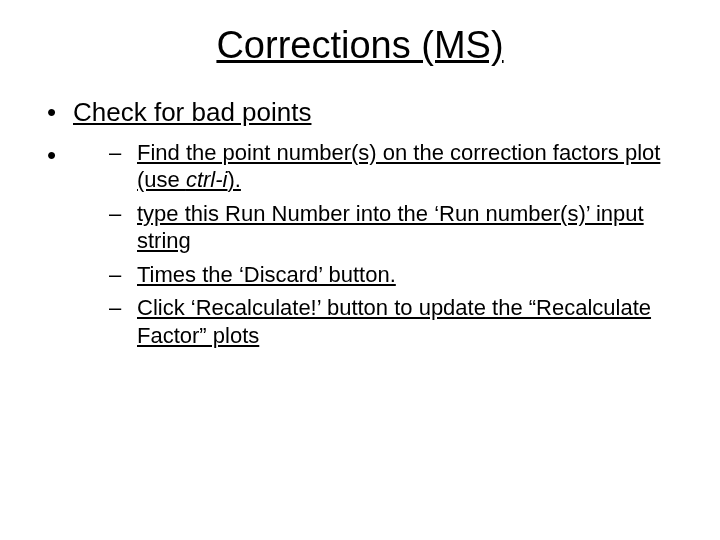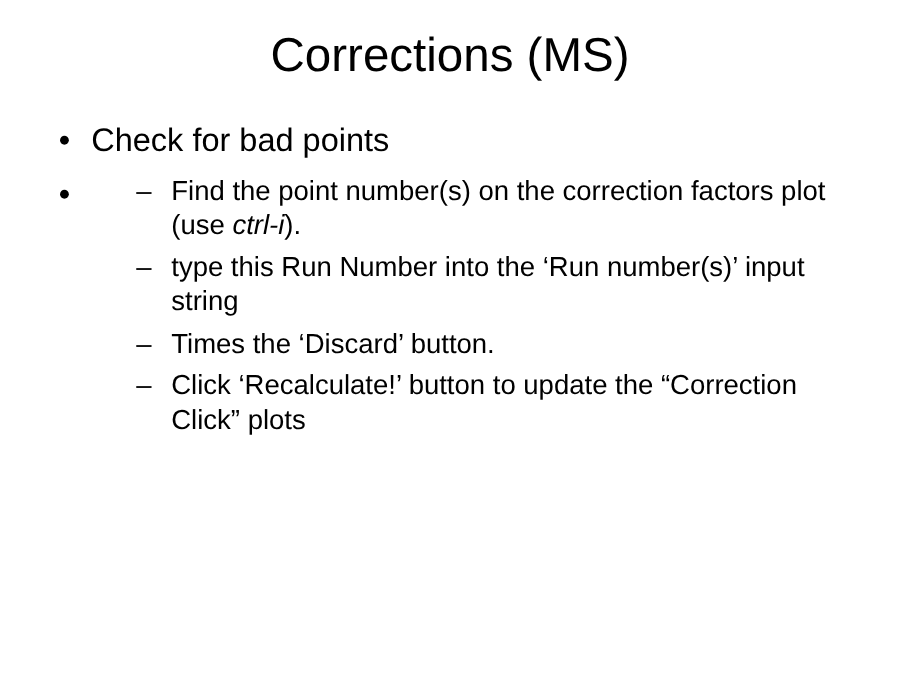--- a/index.html
+++ b/index.html
@@ -9,20 +9,21 @@
     height: 540px;
     background: #fff;
     font-family: Arial, Helvetica, sans-serif;
     color: #000;
   }
   .slide {
     box-sizing: border-box;
     width: 720px;
     height: 540px;
     padding: 0 40px;
+    text-decoration: underline;
   }
   .title {
     text-align: center;
     font-size: 38px;
     font-weight: 400;
     padding-top: 24px;
     padding-bottom: 28px;
   }
   ul.level1 {
     list-style: none;
@@ -73,17 +74,17 @@
 
   <ul class="level1">
     <li>Check for bad points</li>
     <li>
       <ul class="level2">
         <li>
           <span>Find the point number(s) on the correction factors plot (use </span><span class="ital">ctrl-i</span><span>).</span>
         </li>
         <li>type this Run Number into the ‘Run number(s)’ input string</li>
         <li>Times the ‘Discard’ button.</li>
-        <li>Click ‘Recalculate!’ button to update the “Correction Click” plots</li>
+        <li>Click ‘Recalculate!’ button to update the “Recalculate Factor” plots</li>
       </ul>
     </li>
   </ul>
 </div>
 
 </body></html>

